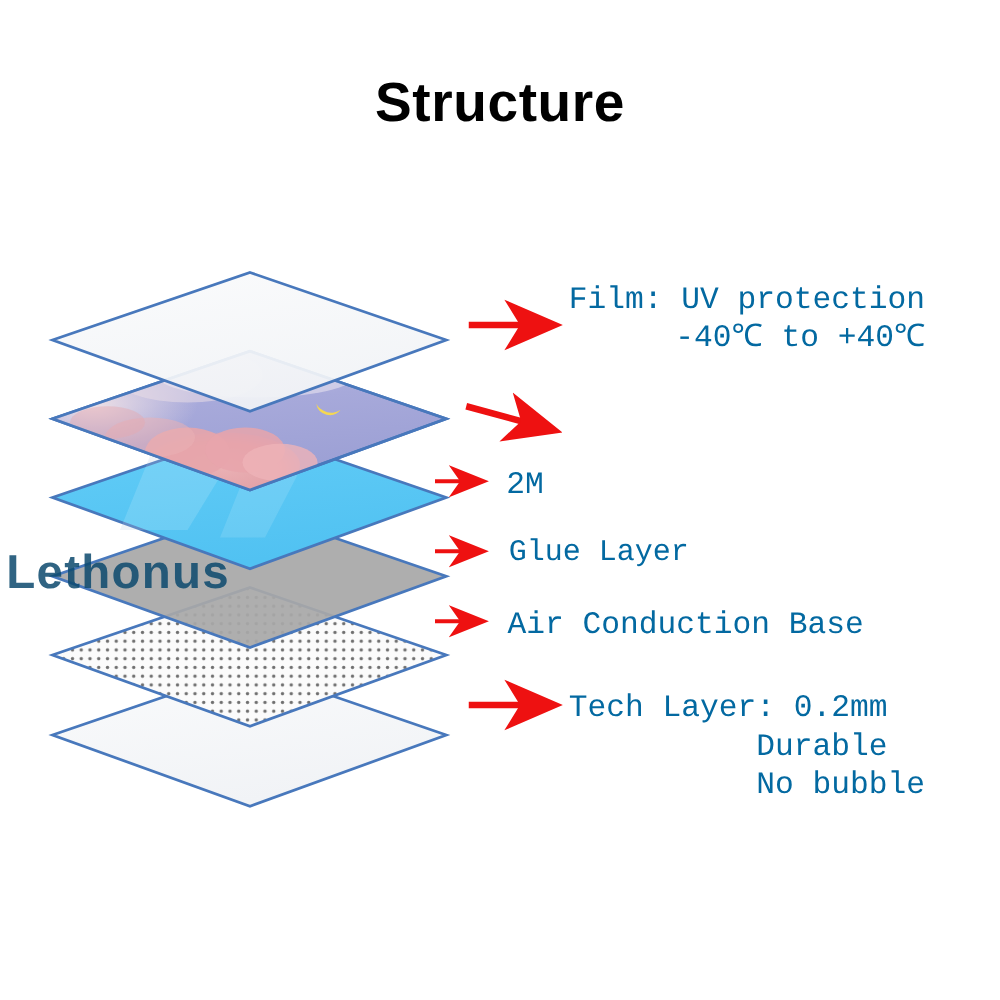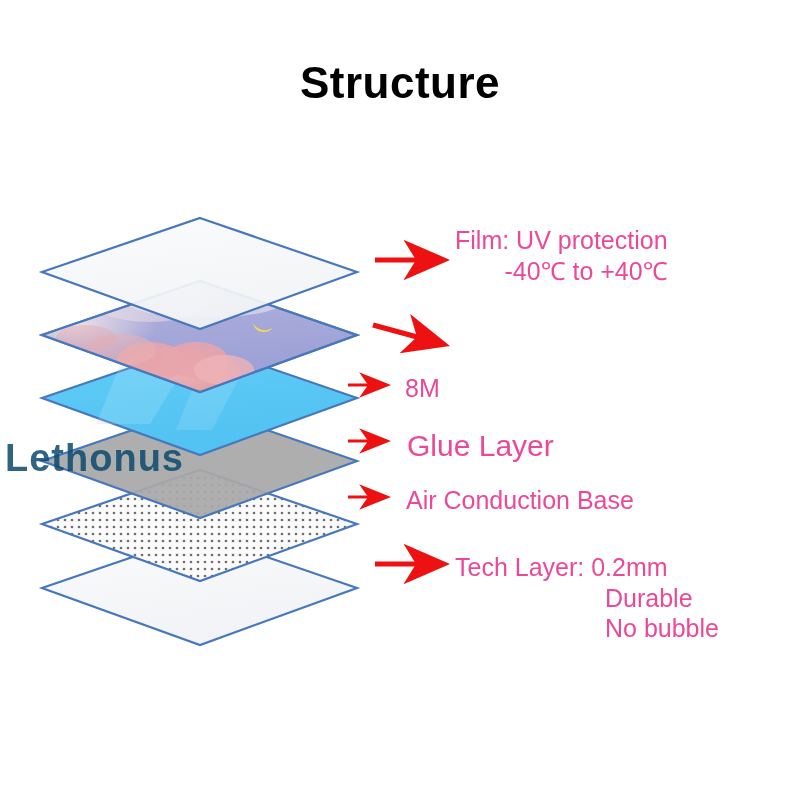--- a/index.html
+++ b/index.html
@@ -29,31 +29,31 @@
   }
   #diagram {
     position: absolute;
     top: 0;
     left: 0;
     width: 800px;
     height: 800px;
   }
   .label {
     position: absolute;
-    font-family: Liberation Sans, sans-serif;
-    color: #ec4899;
+    font-family: Liberation Mono, monospace;
+    color: #0369a1;
     white-space: nowrap;
     line-height: 1.22;
   }
   .label .ln { display: block; }
   .lbl-film      { left: 455px; top: 225px;  font-size: 25px; }
   .lbl-film .l2  { text-align: right; }
   .lbl-print     { left: 463px; top: 330px;  font-size: 25px; }
   .lbl-3m        { left: 405px; top: 373px;  font-size: 25px; }
-  .lbl-glue      { left: 407px; top: 428px;  font-size: 30px; }
+  .lbl-glue      { left: 407px; top: 428px;  font-size: 24px; }
   .lbl-air       { left: 406px; top: 485px;  font-size: 25px; }
   .lbl-base      { left: 455px; top: 552px;  font-size: 25px; }
   .lbl-base .l2,
   .lbl-base .l3  { padding-left: 150px; }
   .watermark-txt {
     position: absolute;
     left: 5px;
     top: 437px;
     font-family: "Liberation Sans", sans-serif;
     font-size: 38px;
@@ -187,21 +187,21 @@
 
   <div class="watermark-txt">Lethonus</div>
 
   <div class="label lbl-film">
     <span class="ln l1">Film: UV protection</span>
     <span class="ln l2">-40℃ to +40℃</span>
   </div>
 
 
   <div class="label lbl-3m">
-    <span class="ln l1">8M</span>
+    <span class="ln l1">2M</span>
   </div>
 
   <div class="label lbl-glue">
     <span class="ln l1">Glue Layer</span>
   </div>
 
   <div class="label lbl-air">
     <span class="ln l1">Air Conduction Base</span>
   </div>
 

